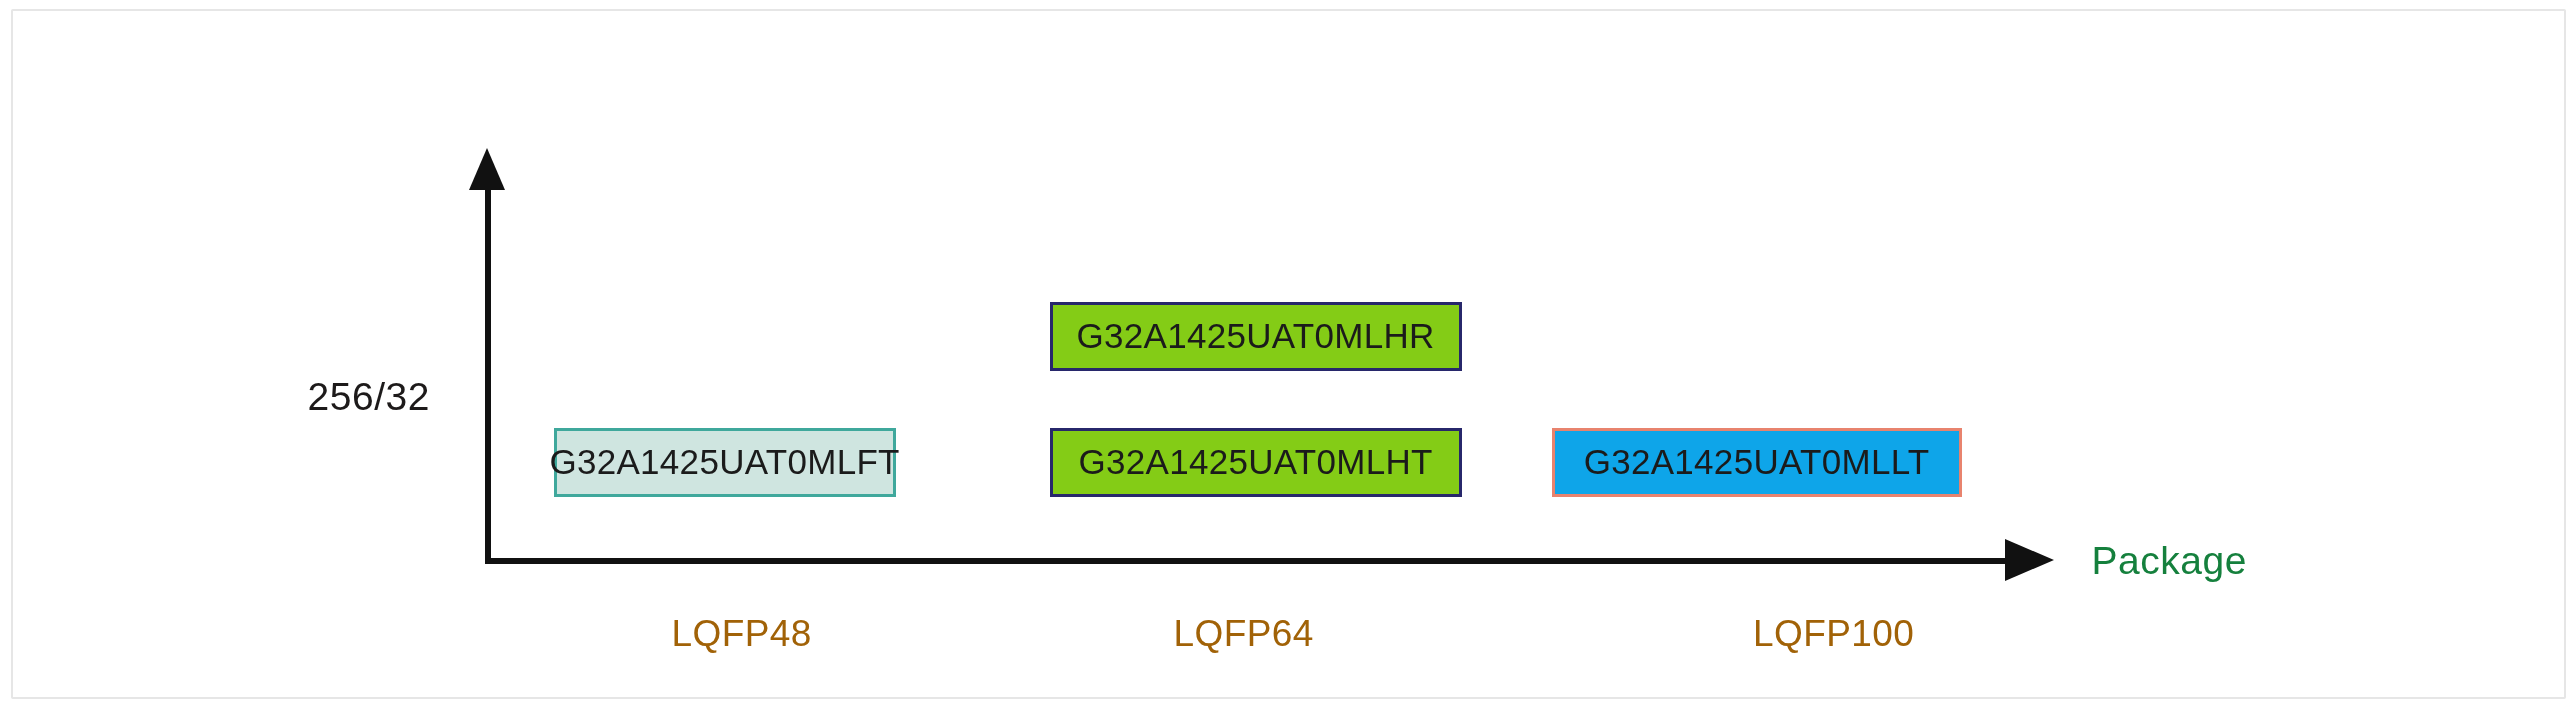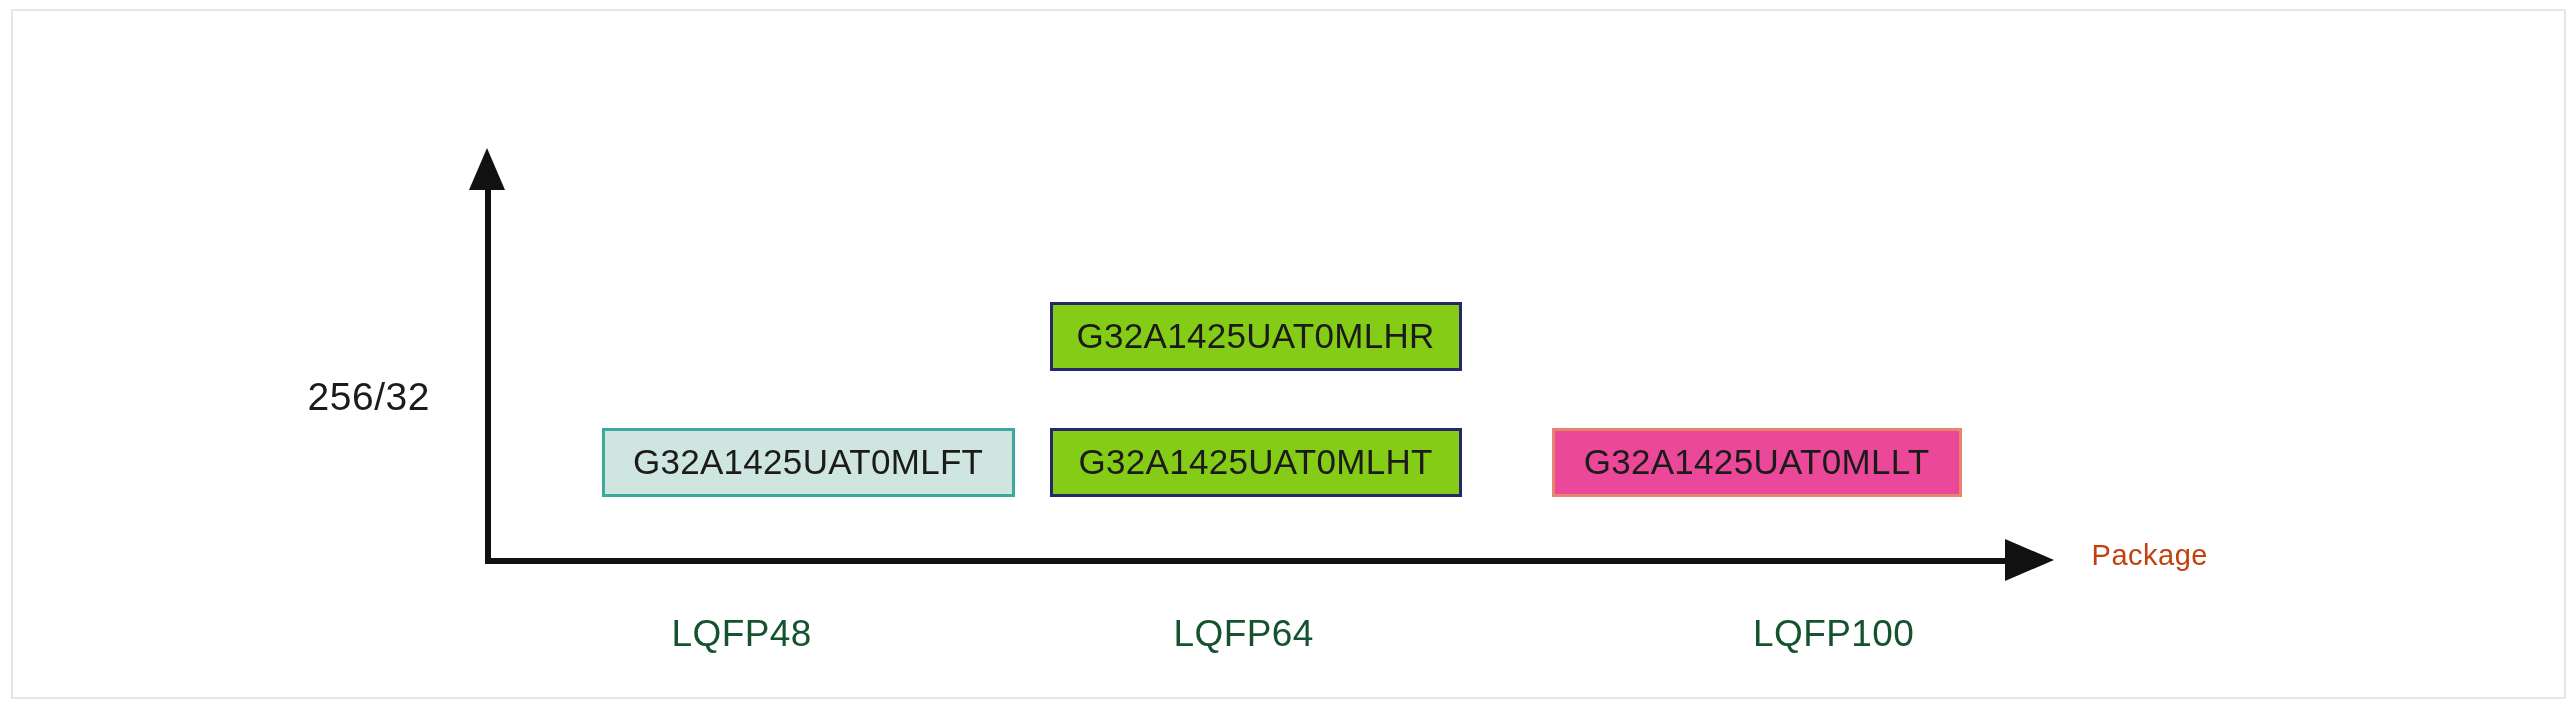--- a/index.html
+++ b/index.html
@@ -89,42 +89,42 @@
     top: 69px;
     font-size: 39px;
     color: #1d1a1a;
     letter-spacing: 0.5px;
     white-space: nowrap;
   }
   .axis-label-x {
     position: absolute;
     left: 2079px;
     top: 528px;
-    font-size: 29px;
-    color: #c2410c;
+    font-size: 39px;
+    color: #15803d;
     letter-spacing: 0.5px;
     white-space: nowrap;
   }
   .tick-y {
     position: absolute;
     left: 295px;
     top: 356px;
     font-size: 39px;
     color: #1d1a1a;
     letter-spacing: 0.5px;
     white-space: nowrap;
     margin-top: 8px;
   }
 
   
   .tick-x {
     position: absolute;
     top: 602px;
     font-size: 37px;
-    color: #14532d;
+    color: #a16207;
     letter-spacing: 0.4px;
     text-align: left;
     white-space: nowrap;
     transform: translateX(-50%);
   }
 
   
   .part-box {
     position: absolute;
     height: 69px;
@@ -134,21 +134,21 @@
     display: flex;
     align-items: center;
     justify-content: center;
     font-size: 35px;
     letter-spacing: 0.3px;
     color: #1b1b1b;
     white-space: nowrap;
   }
   .part-box.teal   { background: #cfe5e0; border-color: #3fa89c; }
   .part-box.purple { background: #84cc16; border-color: #27276b; }
-  .part-box.orange { background: #ec4899; border-color: #e8836e; }
+  .part-box.orange { background: #0ea5e9; border-color: #e8836e; }
 </style>
 </head>
 <body>
 
 <div class="page">
   <div class="panel">
 
 
     <div class="axis-y-line"></div>
     <div class="axis-y-arrow"></div>
@@ -160,21 +160,21 @@
 
     <div class="tick-y">256/32</div>
 
     <div class="tick-x" style="left:729px;">LQFP48</div>
     <div class="tick-x" style="left:1231px;">LQFP64</div>
     <div class="tick-x" style="left:1821px;">LQFP100</div>
 
 
     <div class="part-box purple" style="left:1037px; top:291px; width:412px;">G32A1425UAT0MLHR</div>
 
-    <div class="part-box teal" style="left:541px; top:417px; width:413px;margin-left:48px;">G32A1425UAT0MLFT</div>
+    <div class="part-box teal" style="left:541px; top:417px; width:342px;">G32A1425UAT0MLFT</div>
 
     <div class="part-box purple" style="left:1037px; top:417px; width:412px;text-align:center;">G32A1425UAT0MLHT</div>
 
     <div class="part-box orange" style="left:1539px; top:417px; width:410px;">G32A1425UAT0MLLT</div>
 
   </div>
 </div>
 
 
 </body></html>

